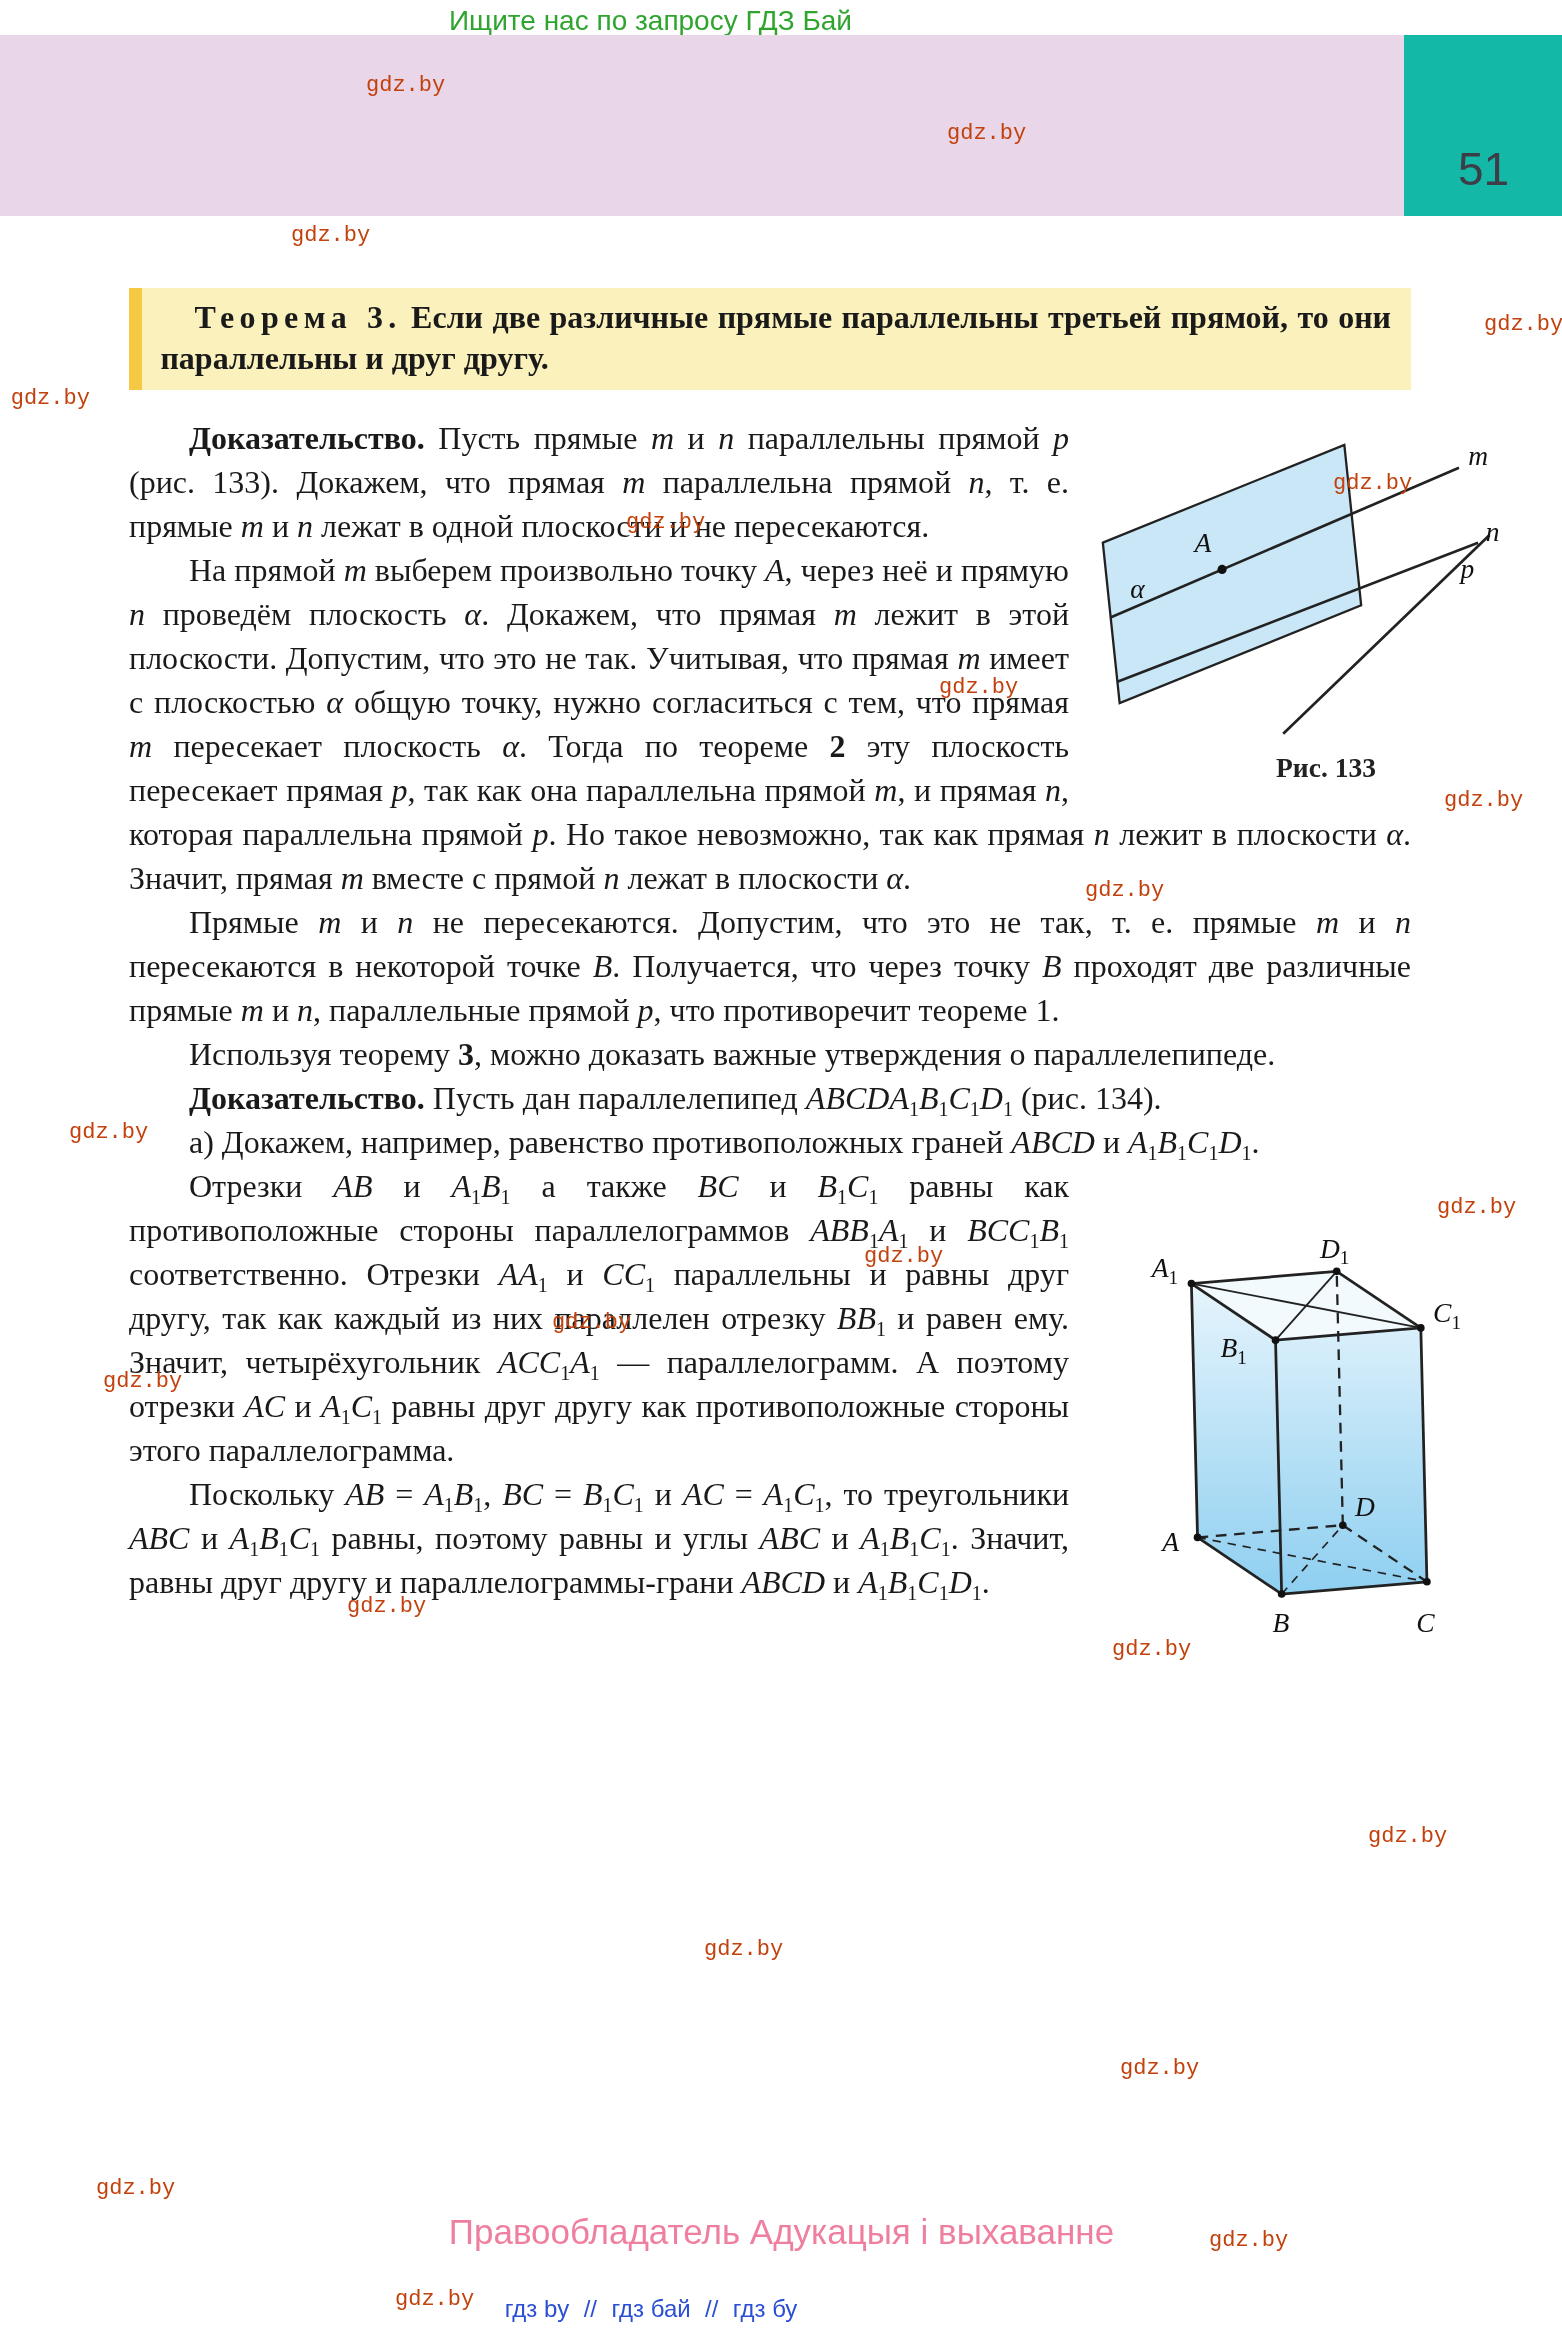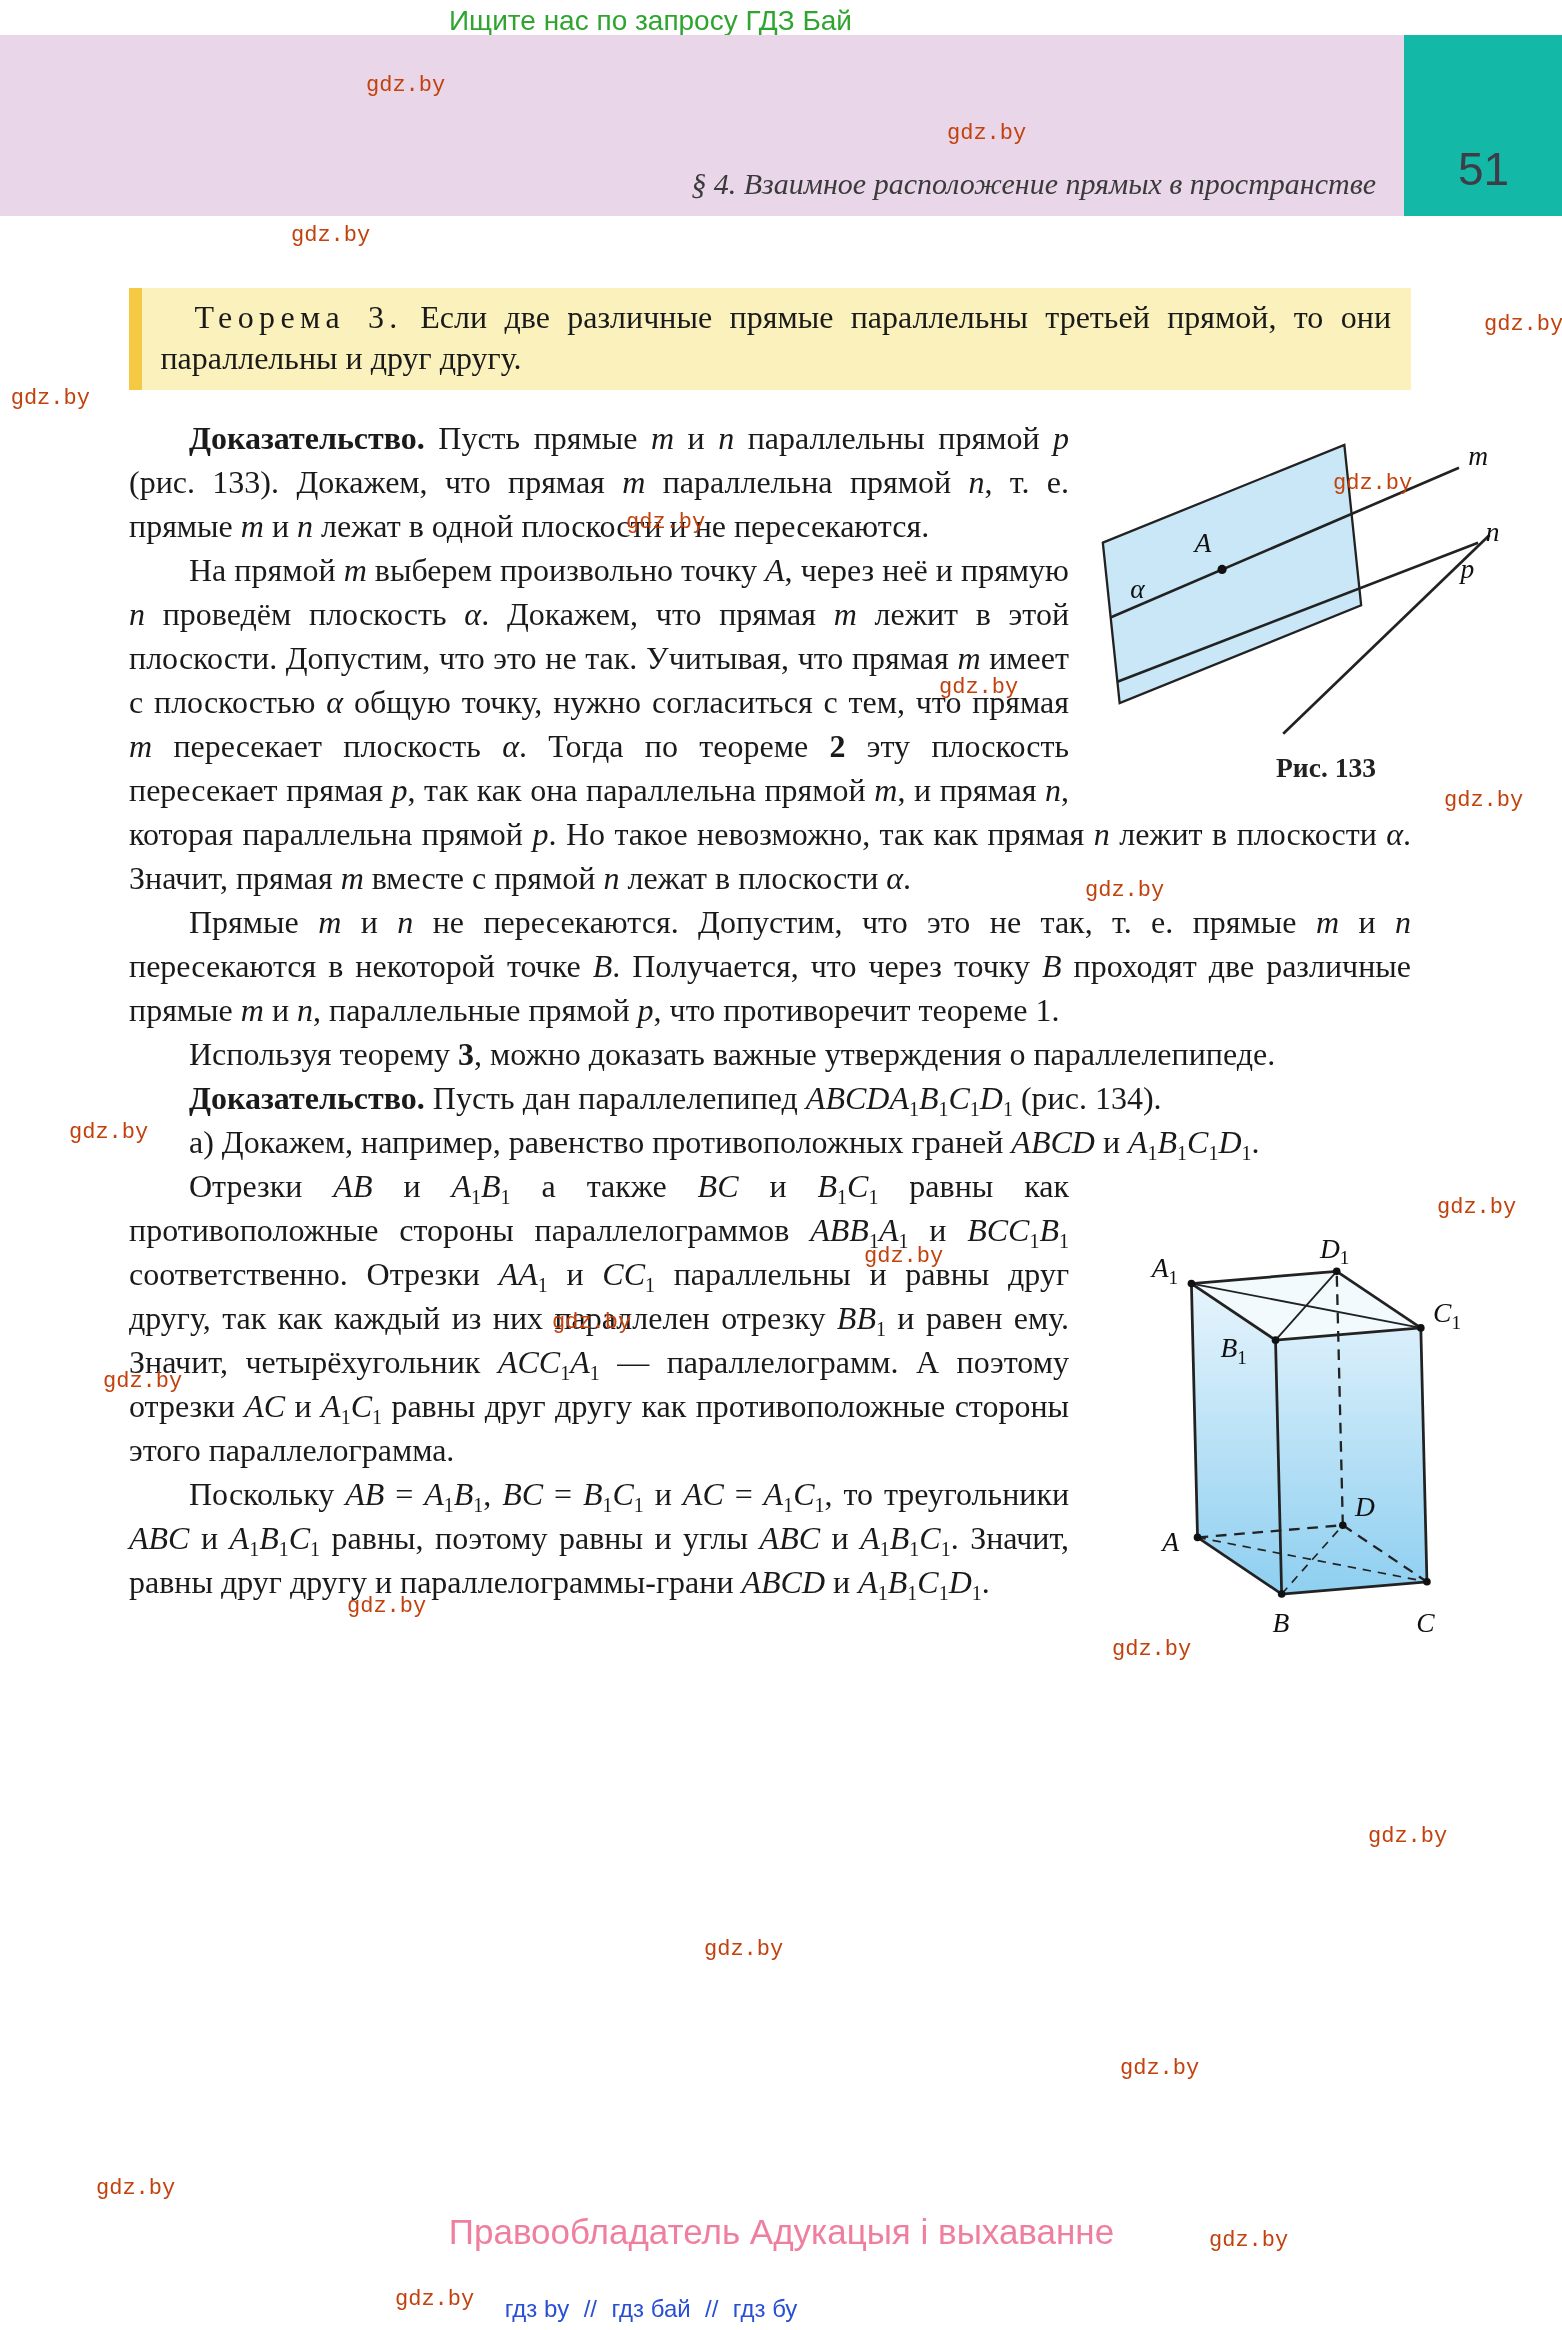--- a/index.html
+++ b/index.html
@@ -33,21 +33,21 @@
   }
   
   .content{
     position:absolute;top:259px;left:129px;width:1431px;
     font-size:32px;line-height:44px;text-align:justify;
   }
   .content p{margin:0;}
   .body-par{padding-right:149px;text-indent:60px;}
   .theorem-box{
     margin:29px 149px 26px 0;background:#faf1bc;border-left:13.8px solid #f6c944;
-    padding:9.2px 20px 10.7px 18.4px;font-weight:normal;line-height:41px;
+    padding:9.2px 20px 10.7px 18.4px;font-weight:bold;line-height:41px;
   }
   .theorem-box p{text-indent:34px;}
   .thm-label{letter-spacing:5.4px;}
   sub{font-size:20px;line-height:0;}
   
   .fig{float:right;width:468px;margin:12.2px 0 15.3px 23px;}
   .fig-134{margin-top:43px;}
   .fig svg{display:block;}
   .fig-caption{
     text-align:center;font-size:27.5px;line-height:34px;margin-top:1.5px;
@@ -69,21 +69,20 @@
   .footer-link{cursor:pointer;}
 </style>
 </head>
 <body>
 
 <div class="page-root">
 
   <div class="top-note">Ищите нас по запросу ГДЗ Бай</div>
 
   <div class="header-band">
-    <div class="band-title">§ 4. Взаимное расположение прямых в пространстве</div>
     <div class="page-num-box">
       <span>51</span>
     </div>
   </div>
 
   <div id="watermark-layer">
       <span class="wm" style="left: 366px; top: 73px;">gdz.by</span>
       <span class="wm" style="left: 947px; top: 121px;">gdz.by</span>
       <span class="wm" style="left: 291px; top: 223px;">gdz.by</span>
       <span class="wm" style="left: 1484px; top: 312px;">gdz.by</span>

